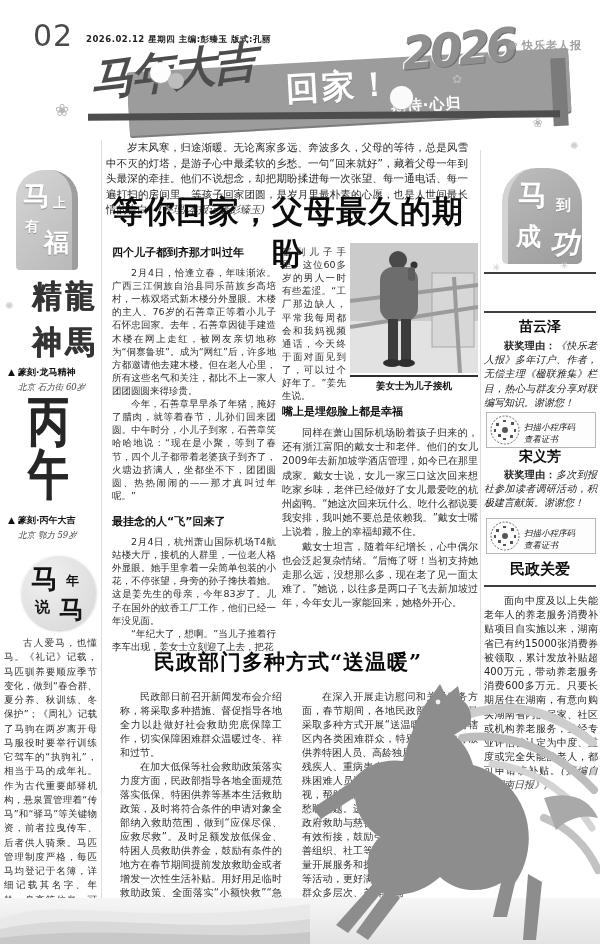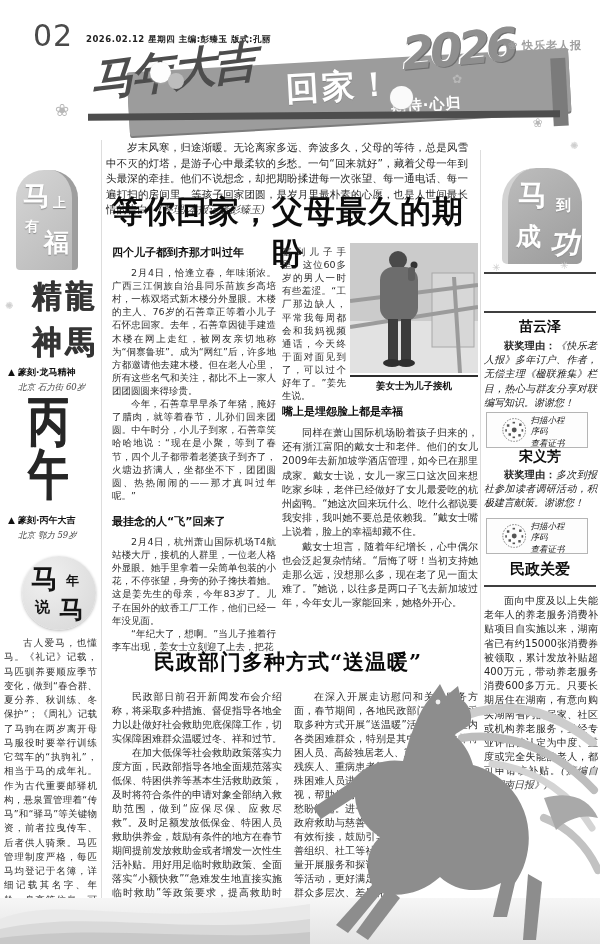--- a/index.html
+++ b/index.html
@@ -92,21 +92,21 @@
   .photo-cap { left:350px; top:375px; width:128px; border-top:2px solid #2e2e2e;
     padding-top:3px; font-size:9.5px; font-weight:bold; color:#111; text-align:center; }
   .sec3-title { left:282px; top:404px; width:196px; }
   .col2b { left:282px; top:426px; width:196px; }
   .col2b .bodyp { font-size:10px; line-height:1.42; }
 
   
   .civil-headline { left:98px; top:648px; width:380px; text-align:center; font-size:21px;
     font-weight:900; font-family:"DejaVu Serif", serif; color:#0a0a0a; letter-spacing:1px; }
   .civilL { left:112px; top:690px; width:170px; }
-  .civilL .bodyp, .civilR .bodyp { font-size:10px; line-height:1.4; }
+  .civilL .bodyp, .civilR .bodyp { font-size:10px; line-height:1.4;margin-left:8px; }
   .civilR { left:294px; top:690px; width:184px; }
   .civilR .narrow { width:102px; text-indent:0; }
 
   
   .rr-badge { left:502px; top:168px; width:80px; height:96px;
     background:linear-gradient(145deg,#bdbdbd,#9b9b9b); border-left:6px solid #d3d3d3;
     border-radius:34px 34px 5px 5px; }
   .rrb1 { left:10px; top:8px; font-size:29px; }
   .rrb2 { left:48px; top:28px; font-size:15px; }
   .rrb3 { left:8px; top:52px; font-size:25px; }
@@ -116,22 +116,22 @@
   .honor-title { left:482px; top:276px; width:116px; text-align:center; font-size:14.5px;
     font-weight:900; font-family:"DejaVu Serif", serif; color:#101010; white-space:pre-line; line-height:1.2; }
   .winner-name { left:482px; top:318px; width:116px; text-align:center; font-size:14px;
     font-weight:900; font-family:"DejaVu Serif", serif; color:#0e0e0e; }
   .wn2 { top:448px; }
   .reason { left:484px; top:339px; width:113px; font-size:10px; line-height:1.42;
     text-align:justify; text-indent:2em; color:#222; }
   .rs2 { top:468px; }
   .reason b { font-style:normal; font-family:"DejaVu Sans", sans-serif; }
   .reason i { font-family:"DejaVu Serif", serif; }
-  .qrbox { left:486px; width:102px; height:36px; border:1px solid #b5b5b5;
-    display:flex; align-items:flex-start; gap:4px; padding:2px 15px; background:#fdfdfd; }
+  .qrbox { left:486px; width:110px; height:36px; border:1px solid #b5b5b5;
+    display:flex; align-items:flex-end; gap:4px; padding:2px 3px; background:#fdfdfd; }
   .qr1 { top:412px; } .qr2 { top:518px; }
   .qrtext { font-size:8.5px; font-style:italic; font-family:"DejaVu Serif", serif;
     color:#222; white-space:pre-line; line-height:1.35; }
   .care-title { left:482px; top:560px; width:116px; text-align:center; font-size:15px;
     font-weight:900; font-family:"DejaVu Serif", serif; color:#0e0e0e; }
   .care-text { left:484px; top:594px; width:114px; font-size:10px; line-height:1.42;
     text-align:justify; text-indent:2em; color:#262626; }
 
   
   .bottom-band { left:0; top:898px; width:600px; height:46px;

